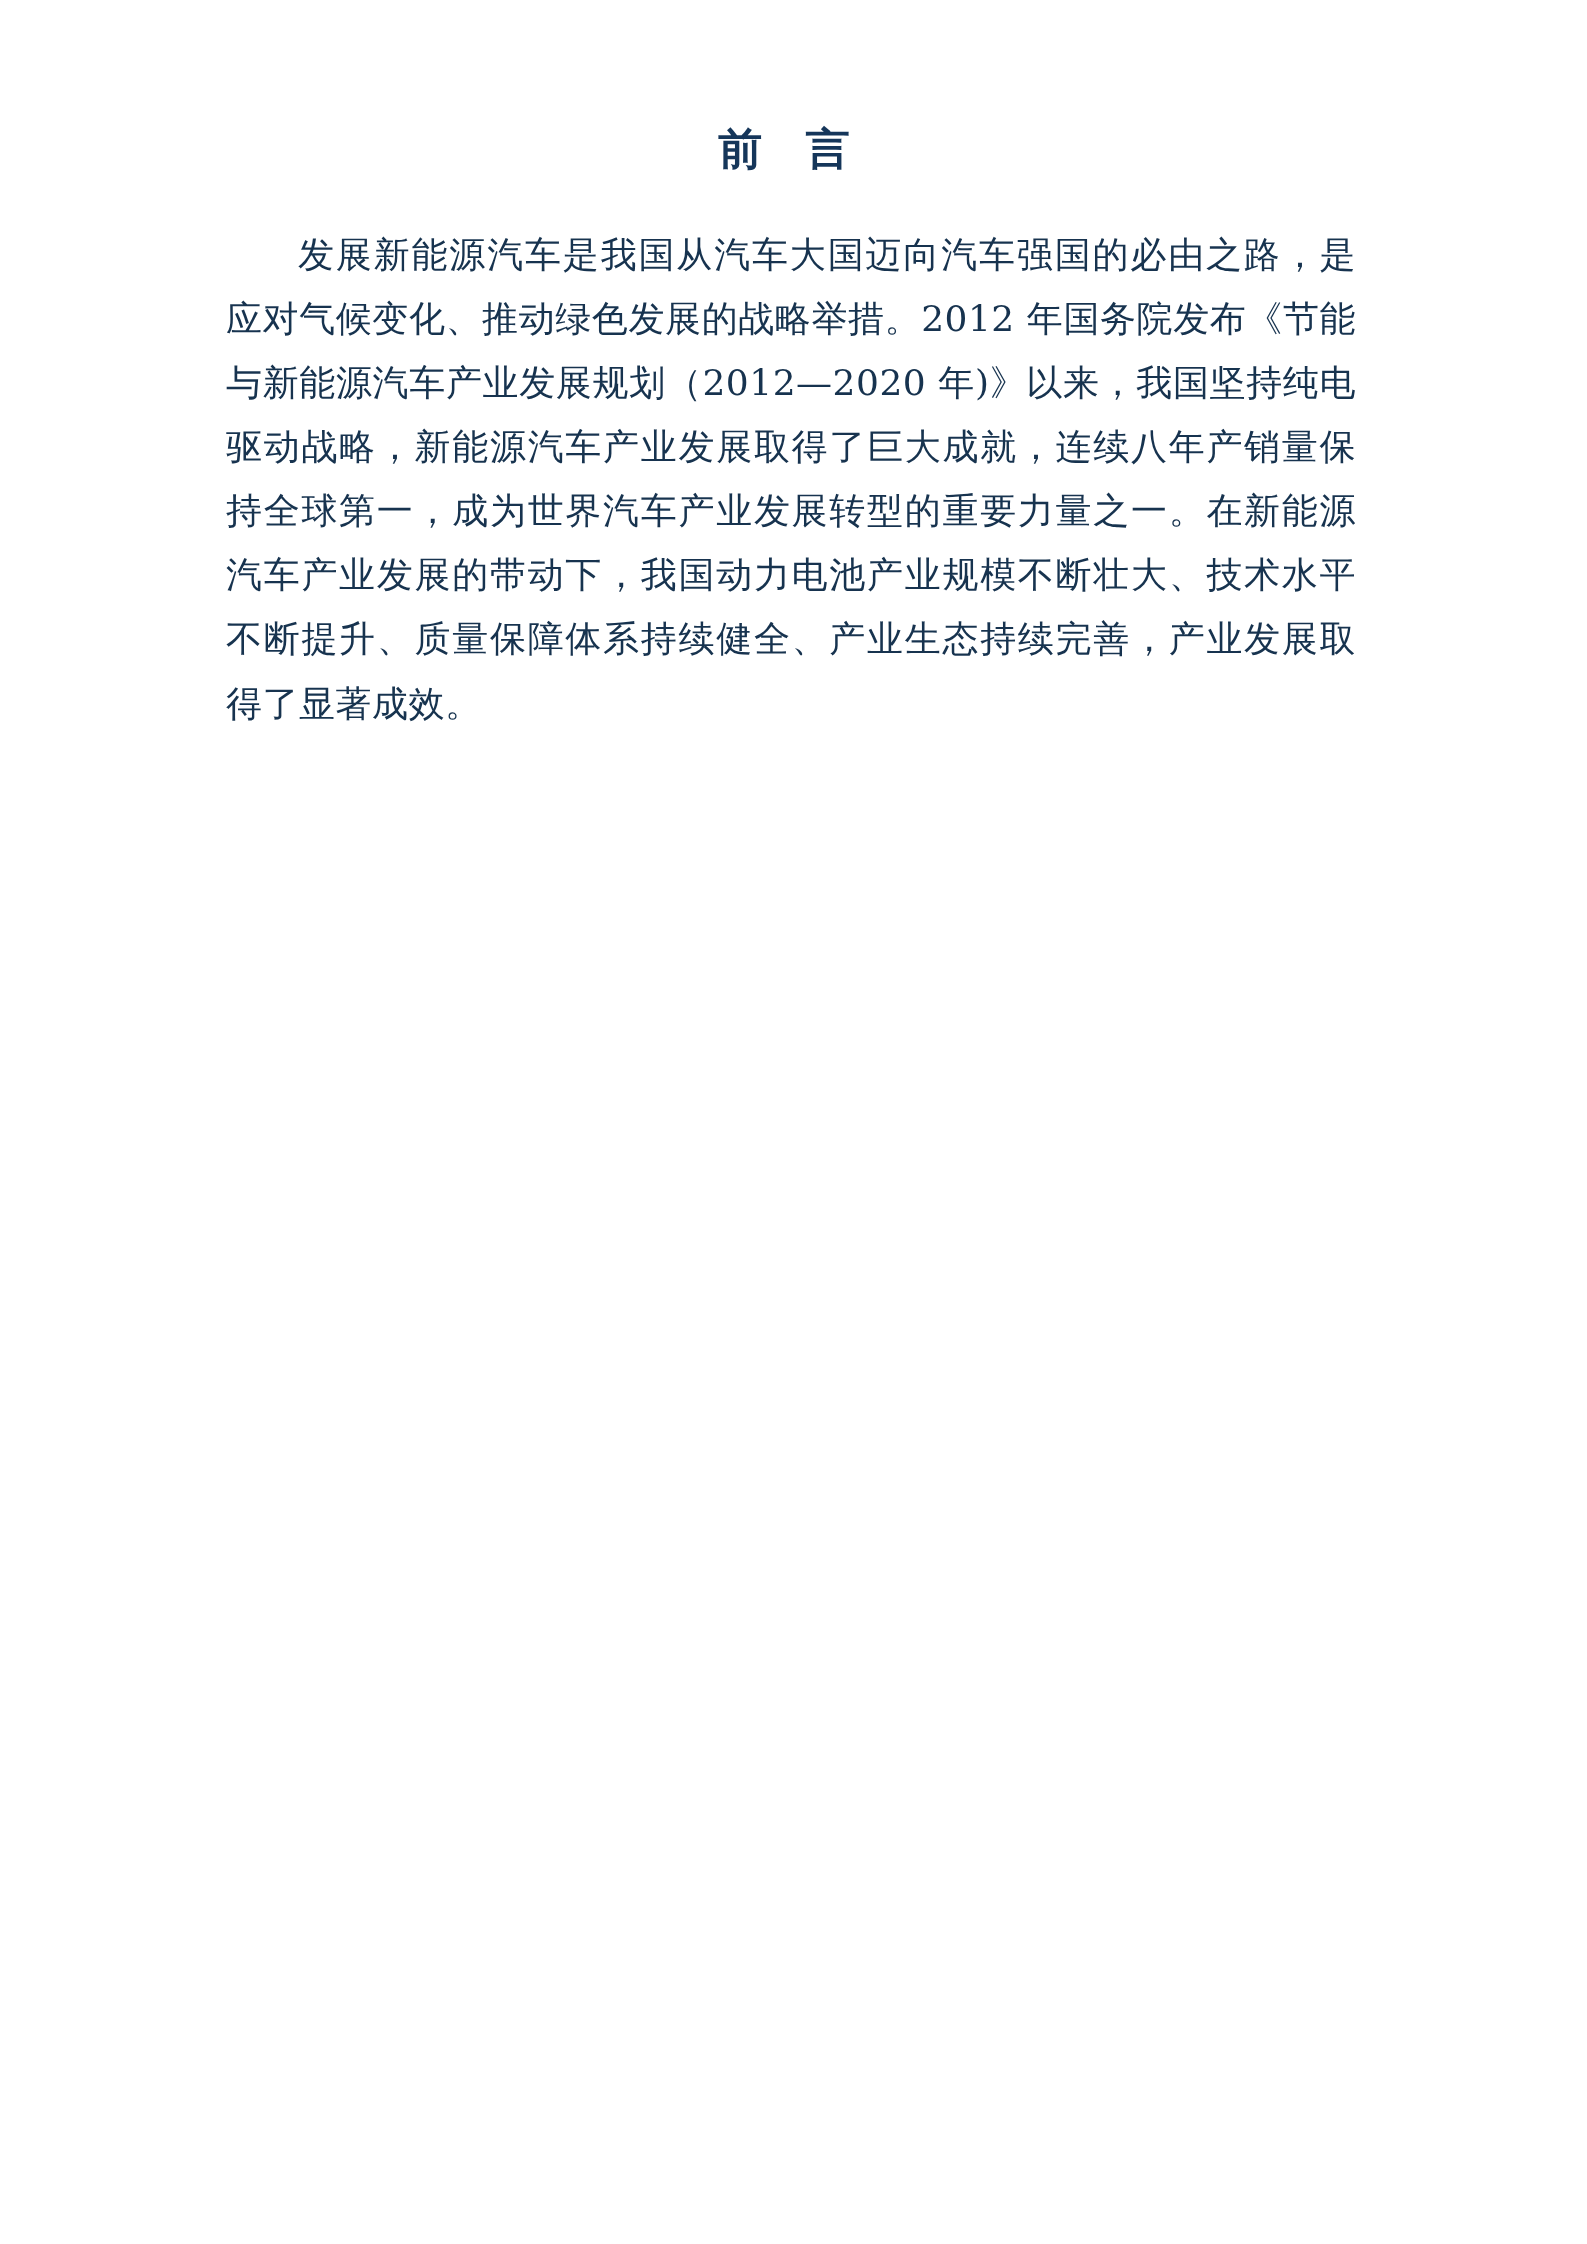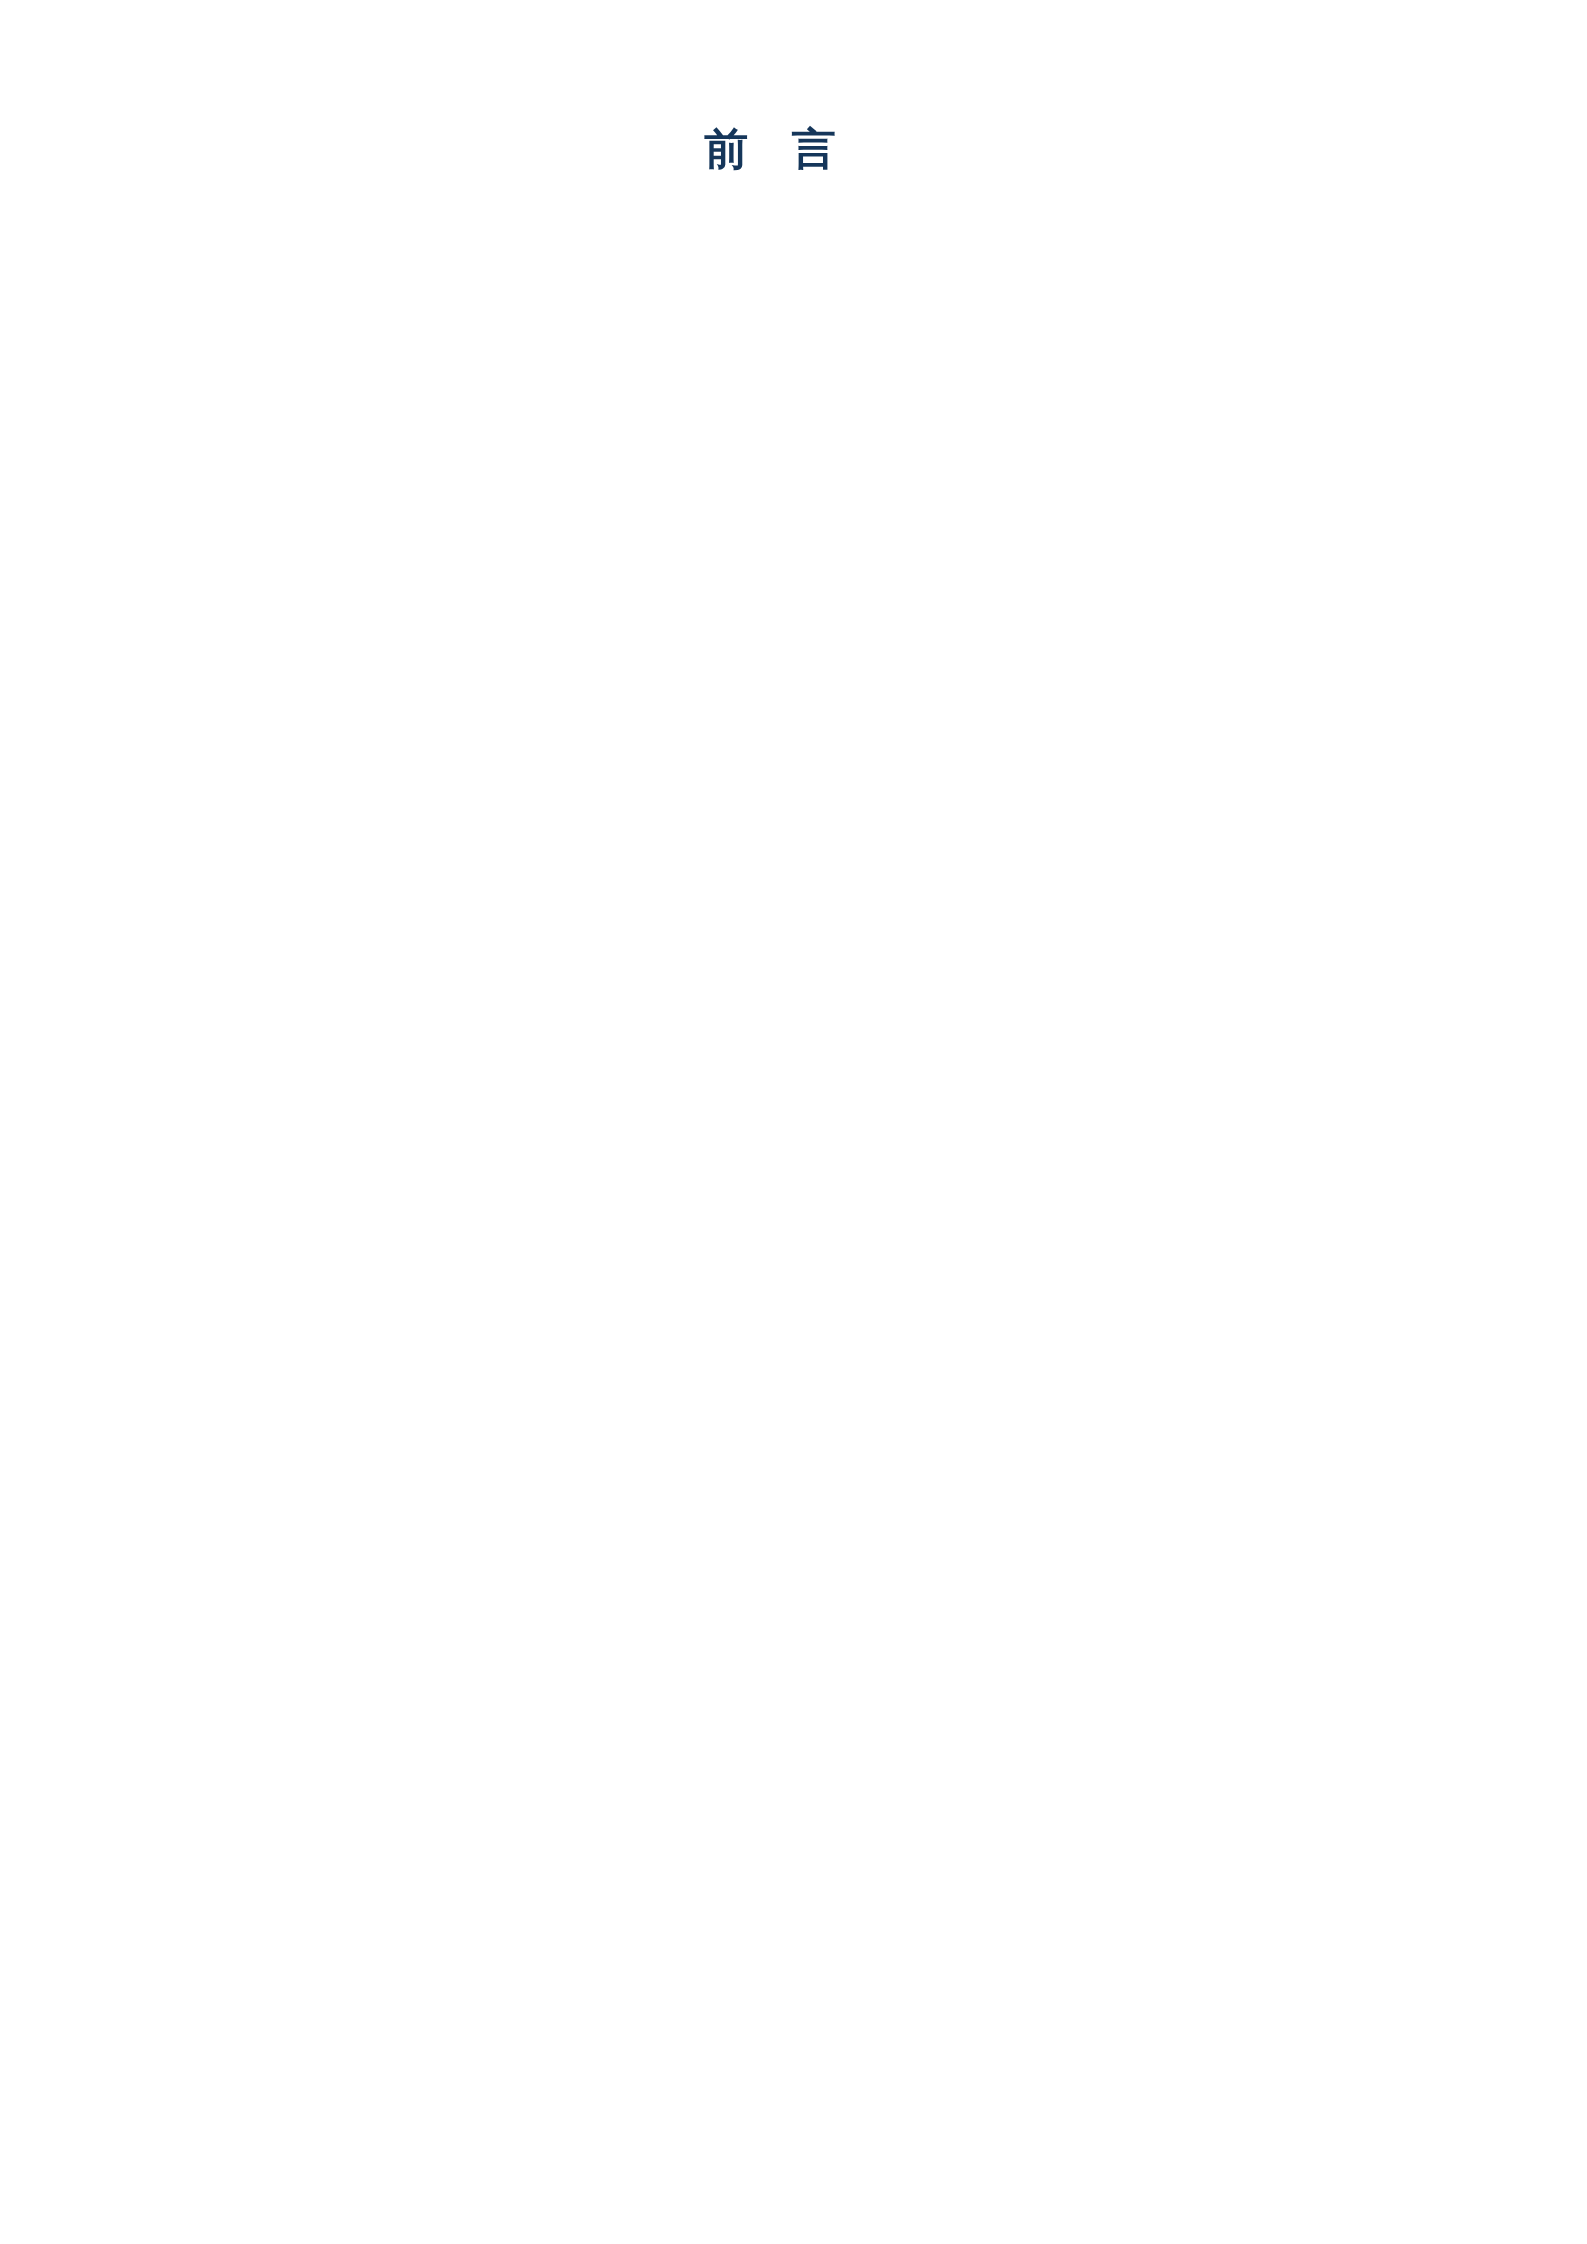--- a/index.html
+++ b/index.html
@@ -17,21 +17,21 @@
   .page {
     position: relative;
     width: 1587px;
     height: 2244px;
     box-sizing: border-box;
     padding: 0;
     background: #ffffff;
   }
   .content {
     position: absolute;
-    left: 212px;
+    left: 226px;
     top: 120px;
     width: 1130px;
   }
   .doc-title {
     text-align: center;
     font-size: 44px;
     font-weight: bold;
     letter-spacing: 14px;
     color: #15365a;
     margin: 0 0 44px 0;
@@ -48,14 +48,15 @@
     letter-spacing: 0.5px;
     font-family: "DejaVu Serif", serif;
   }
 </style>
 </head>
 <body>
 
 <div class="page">
   <div class="content">
     <h1 class="doc-title">前 言</h1>
+    <p class="para">发展新能源汽车是我国从汽车大国迈向汽车强国的必由之路，是应对气候变化、推动绿色发展的战略举措。2012 年国务院发布《节能与新能源汽车产业发展规划（2012—2020 年)》以来，我国坚持纯电驱动战略，新能源汽车产业发展取得了巨大成就，连续八年产销量保持全球第一，成为世界汽车产业发展转型的重要力量之一。在新能源汽车产业发展的带动下，我国动力电池产业规模不断壮大、技术水平不断提升、质量保障体系持续健全、产业生态持续完善，产业发展取得了显著成效。</p>
   </div>
 </div>
 
 </body></html>

